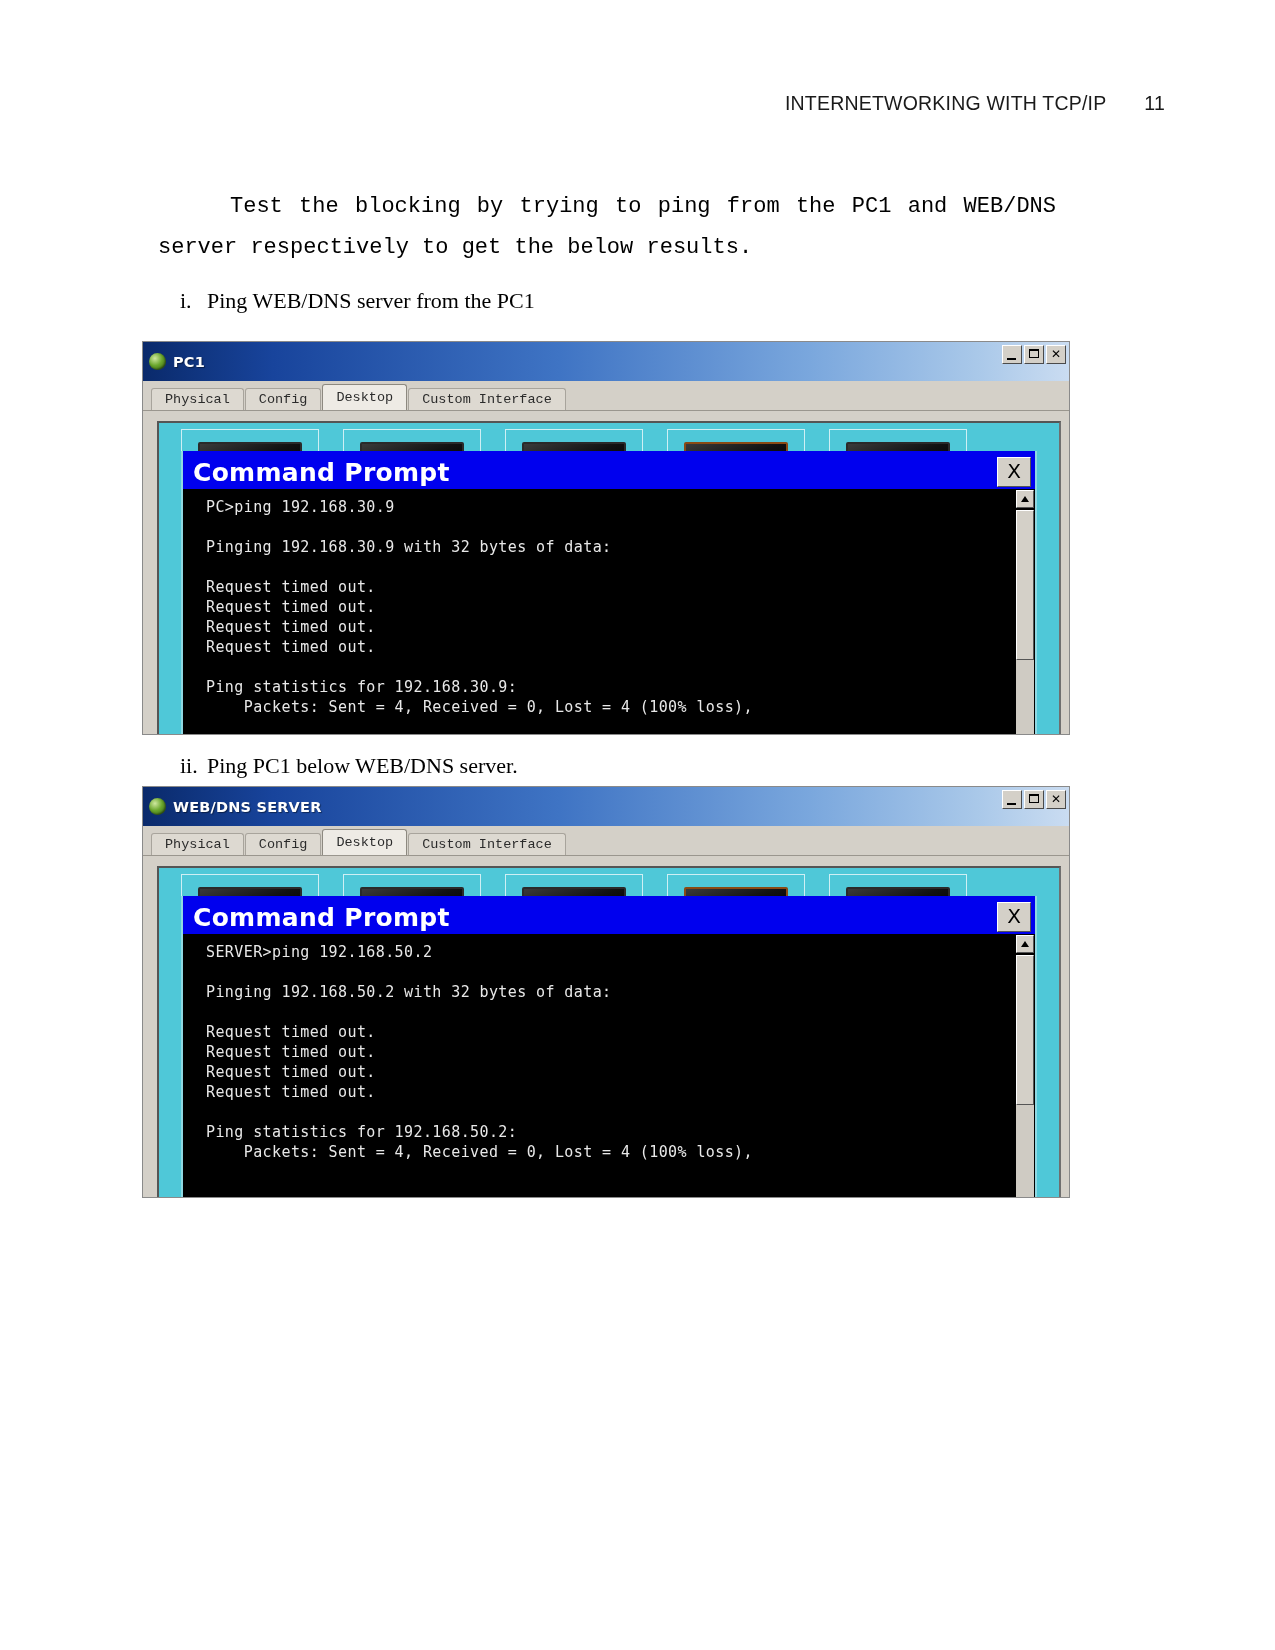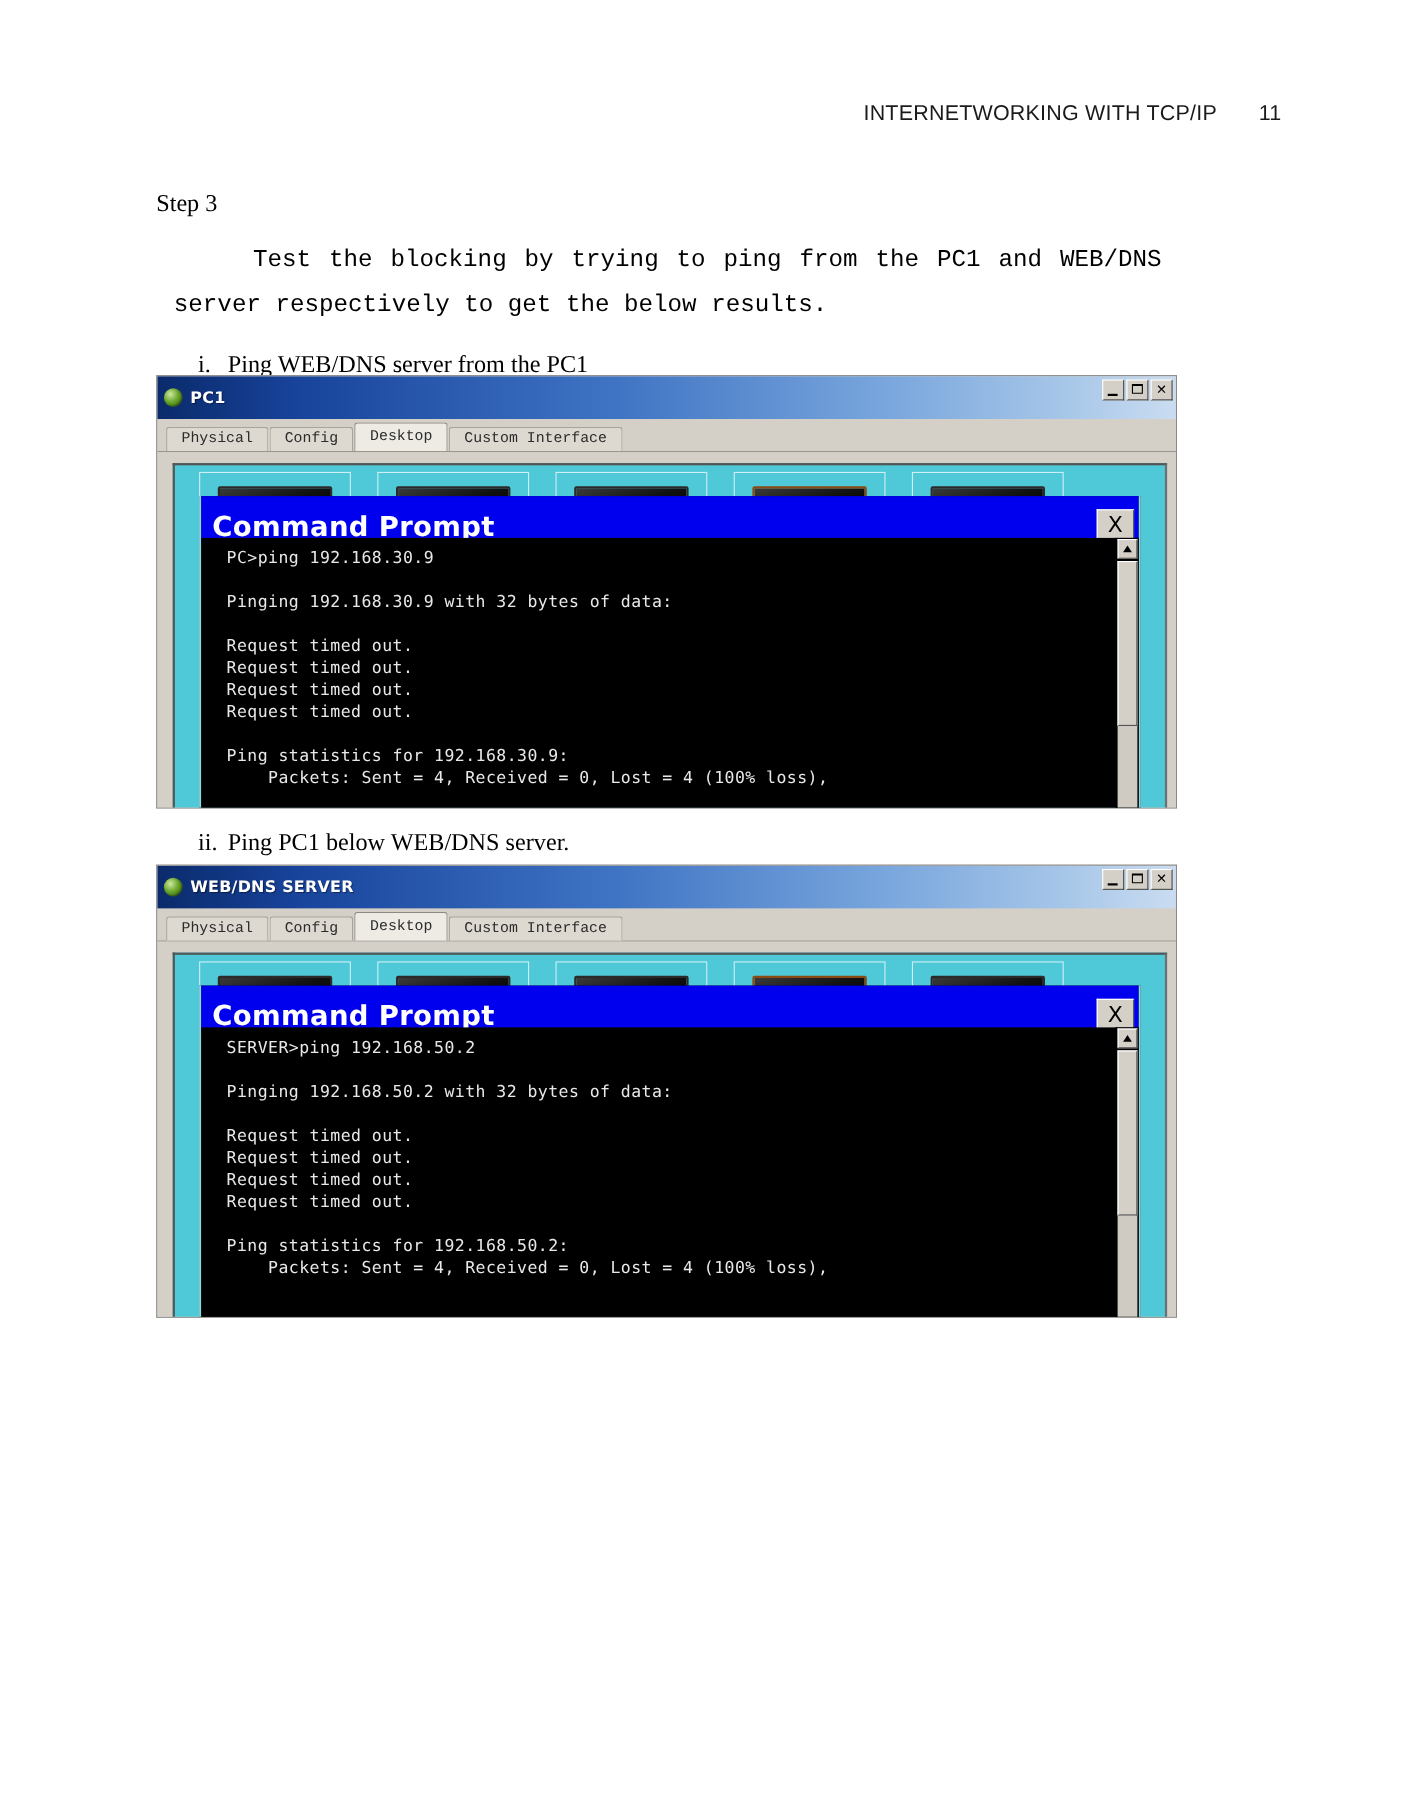--- a/index.html
+++ b/index.html
@@ -233,21 +233,21 @@
     bottom: -2px;
     background: #000;
     border: 2px solid #8fd8e2;
     border-top: none;
     box-sizing: border-box;
   }
   .cmd-title {
     background: #0000ee;
     height: 42px;
     display: flex;
-    align-items: flex-end;
+    align-items: center;
     justify-content: space-between;
     padding: 0 4px 0 10px;
     box-sizing: border-box;
   }
   .cmd-title .cmd-title-text {
     color: #ffffff;
     font-family: "DejaVu Sans", sans-serif;
     font-size: 25px;
     font-weight: bold;
     letter-spacing: 0.3px;
@@ -327,21 +327,20 @@
   }
 </style>
 </head>
 <body>
 
 <div class="page-header">
   <span class="hdr-title">INTERNETWORKING WITH TCP/IP</span><span>11</span>
 </div>
 
 <div class="doc-body">
-  <div class="step-label">Step 3</div>
   <p class="para"><span class="indent"></span><span>Test the blocking by trying to ping from the PC1 and WEB/DNS server respectively to get the below results.</span></p>
 
   <div class="list-item">
     <span class="li-num">i.</span>
     <span class="li-text">Ping WEB/DNS server from the PC1</span>
   </div>
 </div>
 
 <div class="pt-window win1">
 

